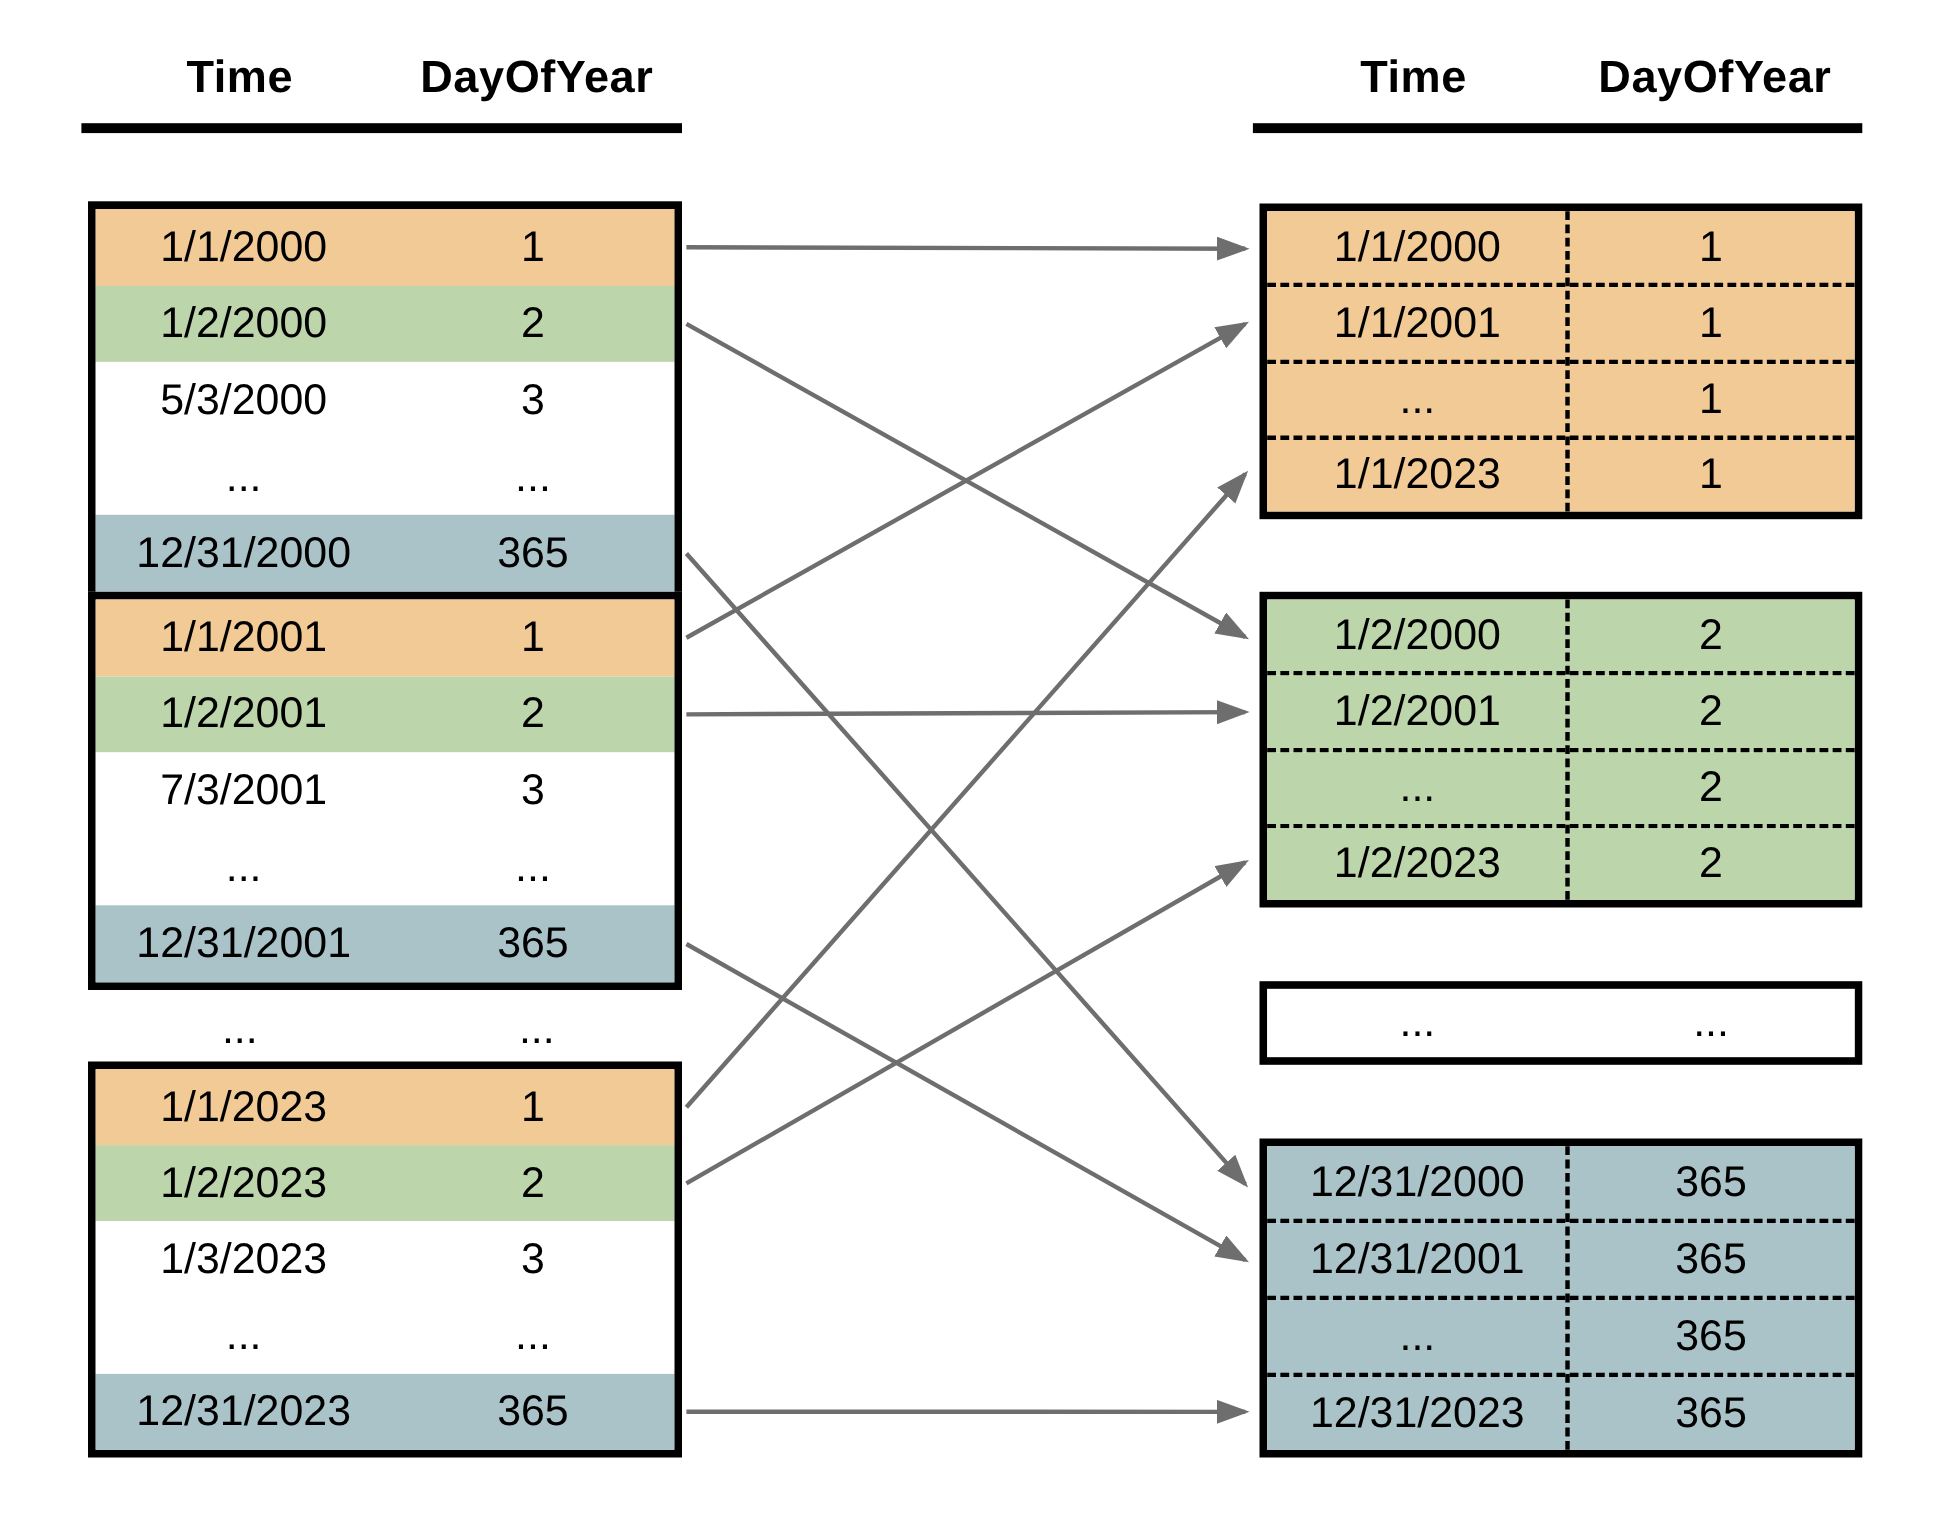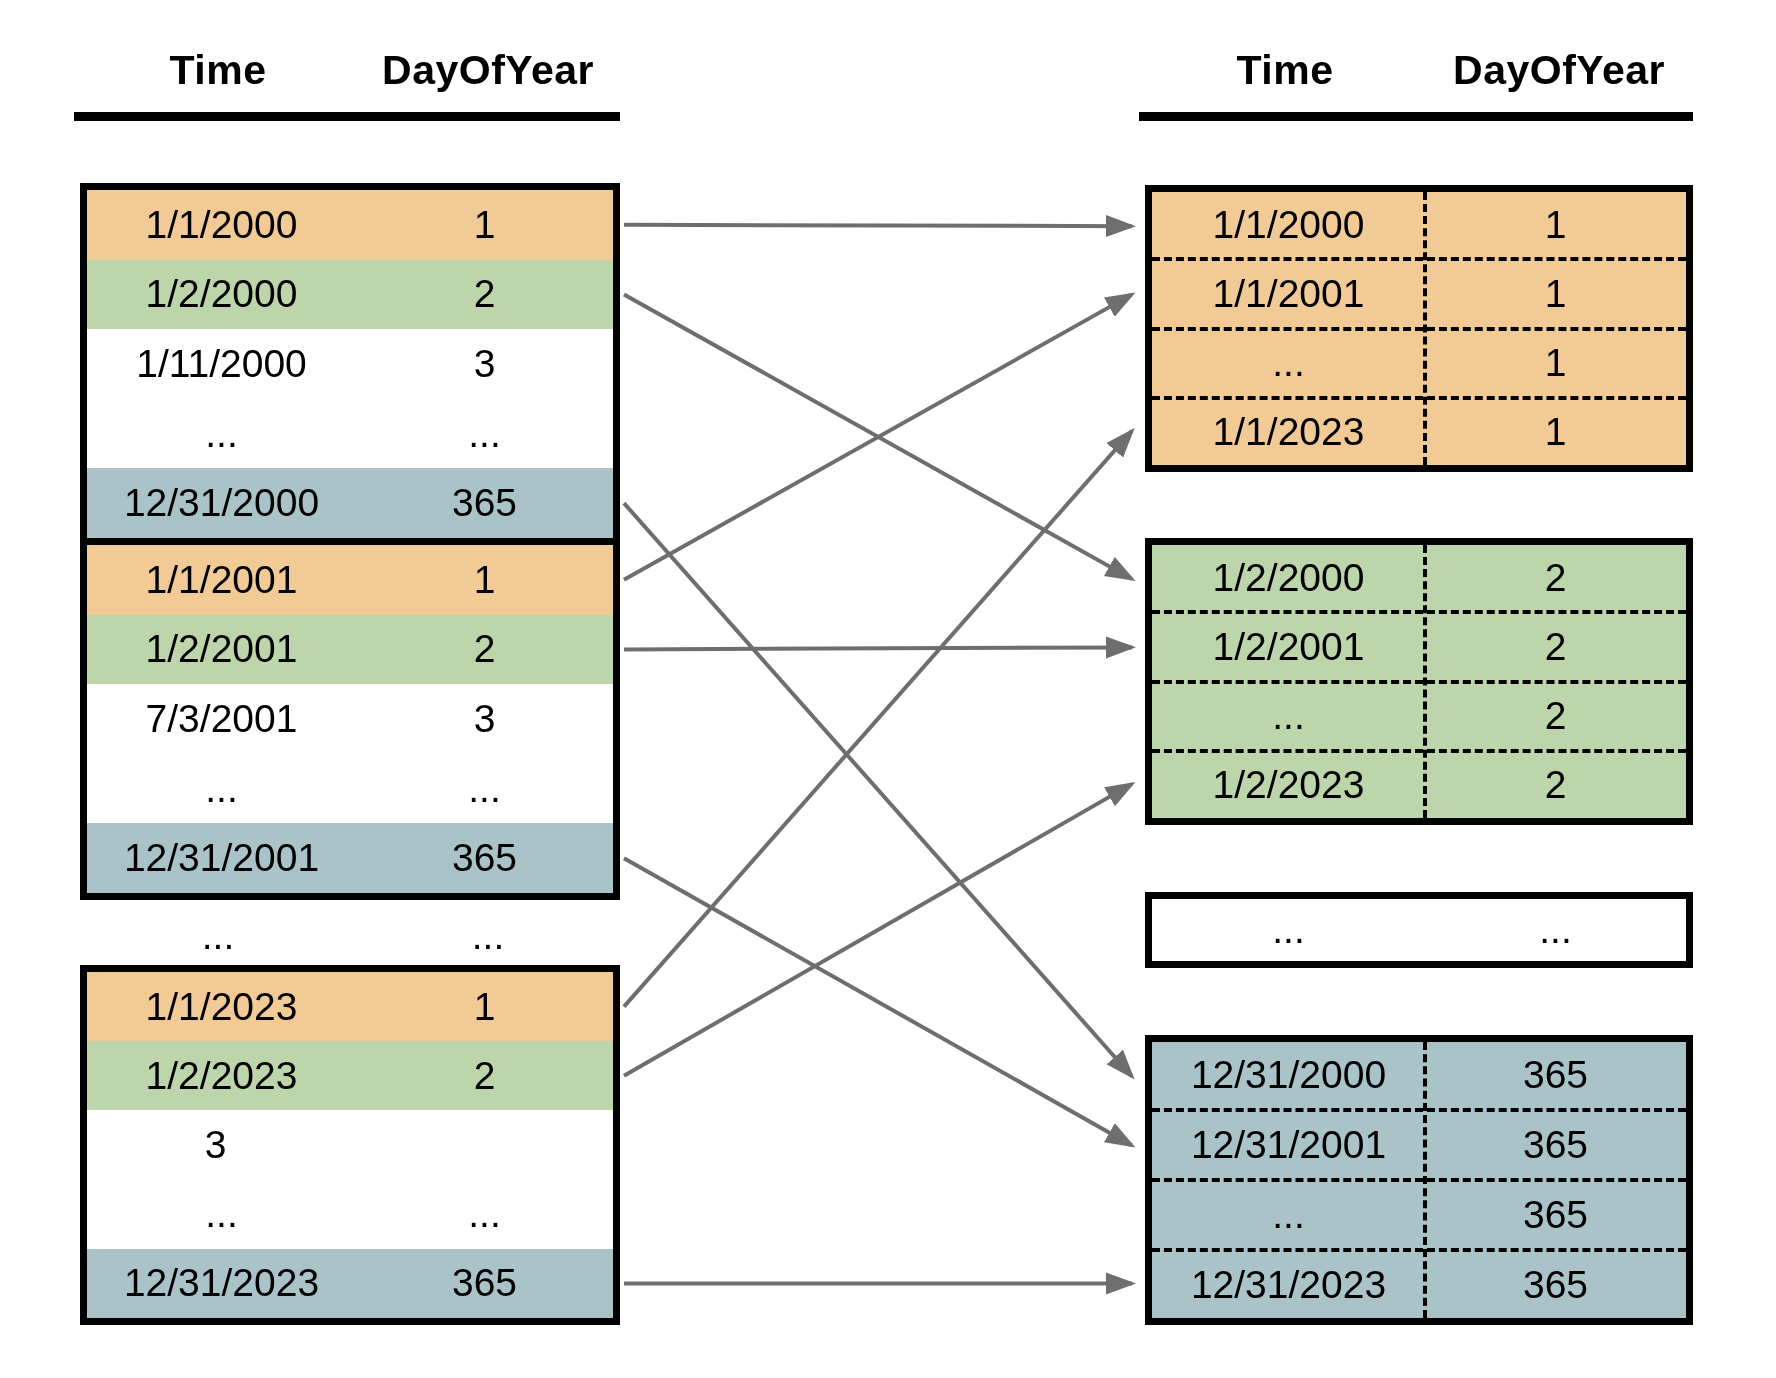--- a/index.html
+++ b/index.html
@@ -49,21 +49,21 @@
       <div class="tbox" style="left: 80px; width: 540px; top: 183px; height: 362px; border-color: rgb(0, 0, 0);">
         <div class="trow" style="background: rgb(242, 202, 150);">
           <div class="tcell" style="width: 269px;">1/1/2000</div>
           <div class="tcell" style="width: 257px;">1</div>
         </div>
         <div class="trow" style="background: rgb(189, 213, 170);">
           <div class="tcell" style="width: 269px;">1/2/2000</div>
           <div class="tcell" style="width: 257px;">2</div>
         </div>
         <div class="trow" style="background: rgb(255, 255, 255);">
-          <div class="tcell" style="width: 269px;">1/11/2000</div>
+          <div class="tcell" style="width: 269px;">5/3/2000</div>
           <div class="tcell" style="width: 257px;">3</div>
         </div>
         <div class="trow" style="background: rgb(255, 255, 255);">
           <div class="tcell" style="width: 269px;">...</div>
           <div class="tcell" style="width: 257px;">...</div>
         </div>
         <div class="trow" style="background: rgb(169, 195, 201);">
           <div class="tcell" style="width: 269px;">12/31/2000</div>
           <div class="tcell" style="width: 257px;">365</div>
         </div>
@@ -93,20 +93,21 @@
       <div class="tbox" style="left: 80px; width: 540px; top: 965px; height: 360px; border-color: rgb(0, 0, 0);">
         <div class="trow" style="background: rgb(242, 202, 150);">
           <div class="tcell" style="width: 269px;">1/1/2023</div>
           <div class="tcell" style="width: 257px;">1</div>
         </div>
         <div class="trow" style="background: rgb(189, 213, 170);">
           <div class="tcell" style="width: 269px;">1/2/2023</div>
           <div class="tcell" style="width: 257px;">2</div>
         </div>
         <div class="trow" style="background: rgb(255, 255, 255);">
+          <div class="tcell" style="width: 269px;">1/3/2023</div>
           <div class="tcell" style="width: 257px;">3</div>
         </div>
         <div class="trow" style="background: rgb(255, 255, 255);">
           <div class="tcell" style="width: 269px;">...</div>
           <div class="tcell" style="width: 257px;">...</div>
         </div>
         <div class="trow" style="background: rgb(169, 195, 201);">
           <div class="tcell" style="width: 269px;">12/31/2023</div>
           <div class="tcell" style="width: 257px;">365</div>
         </div>

